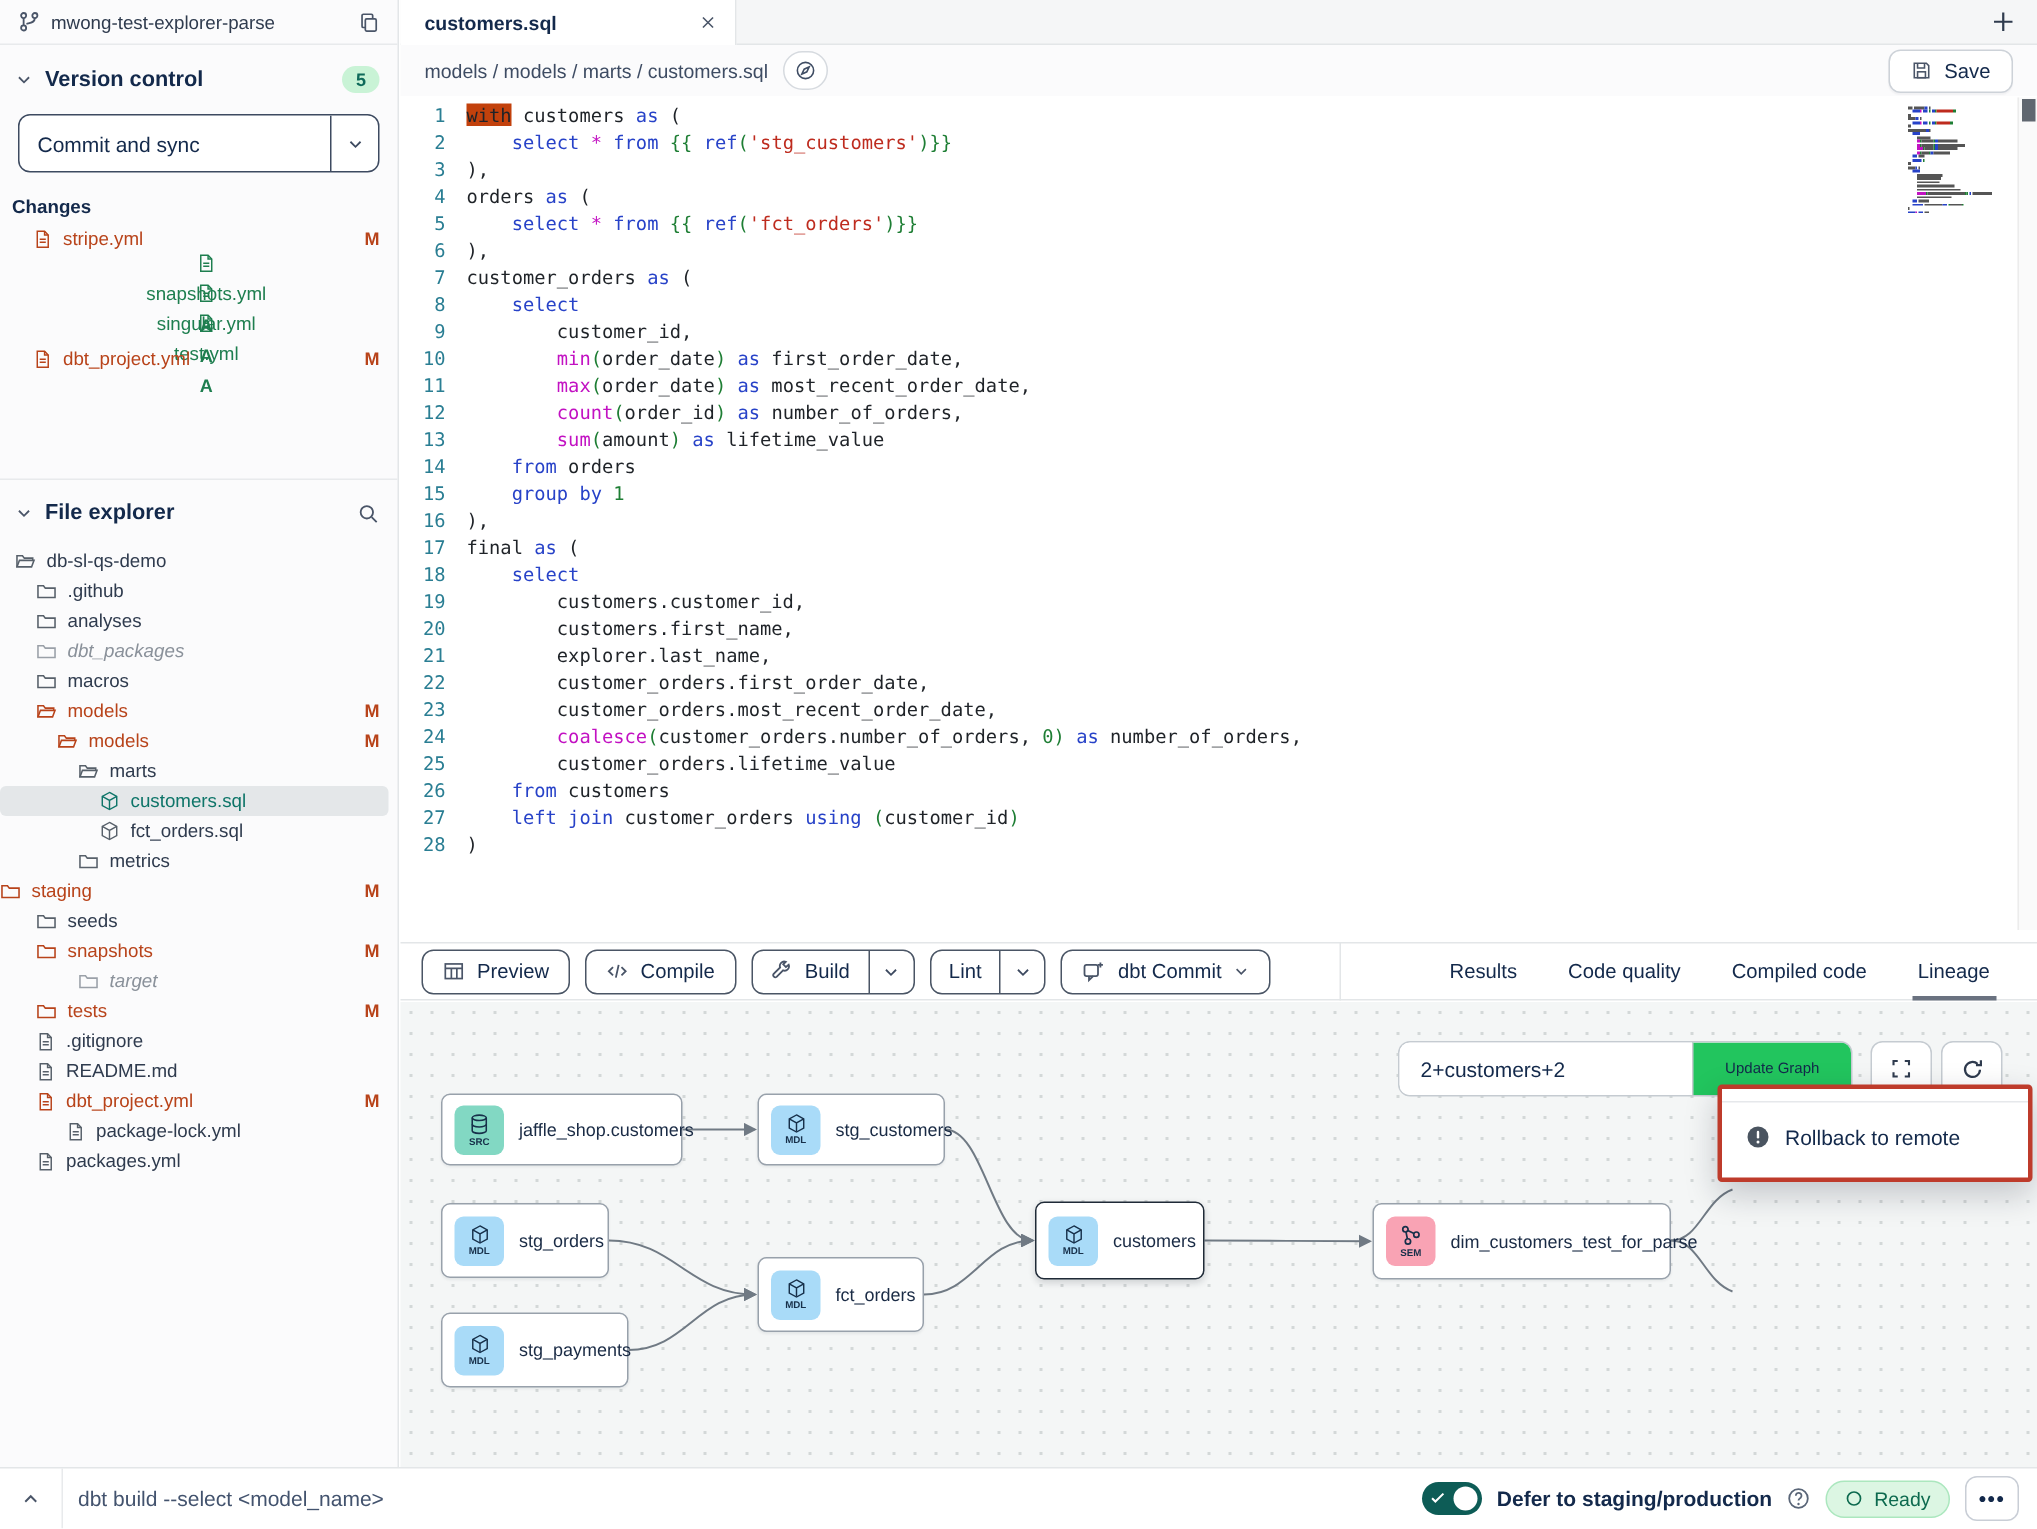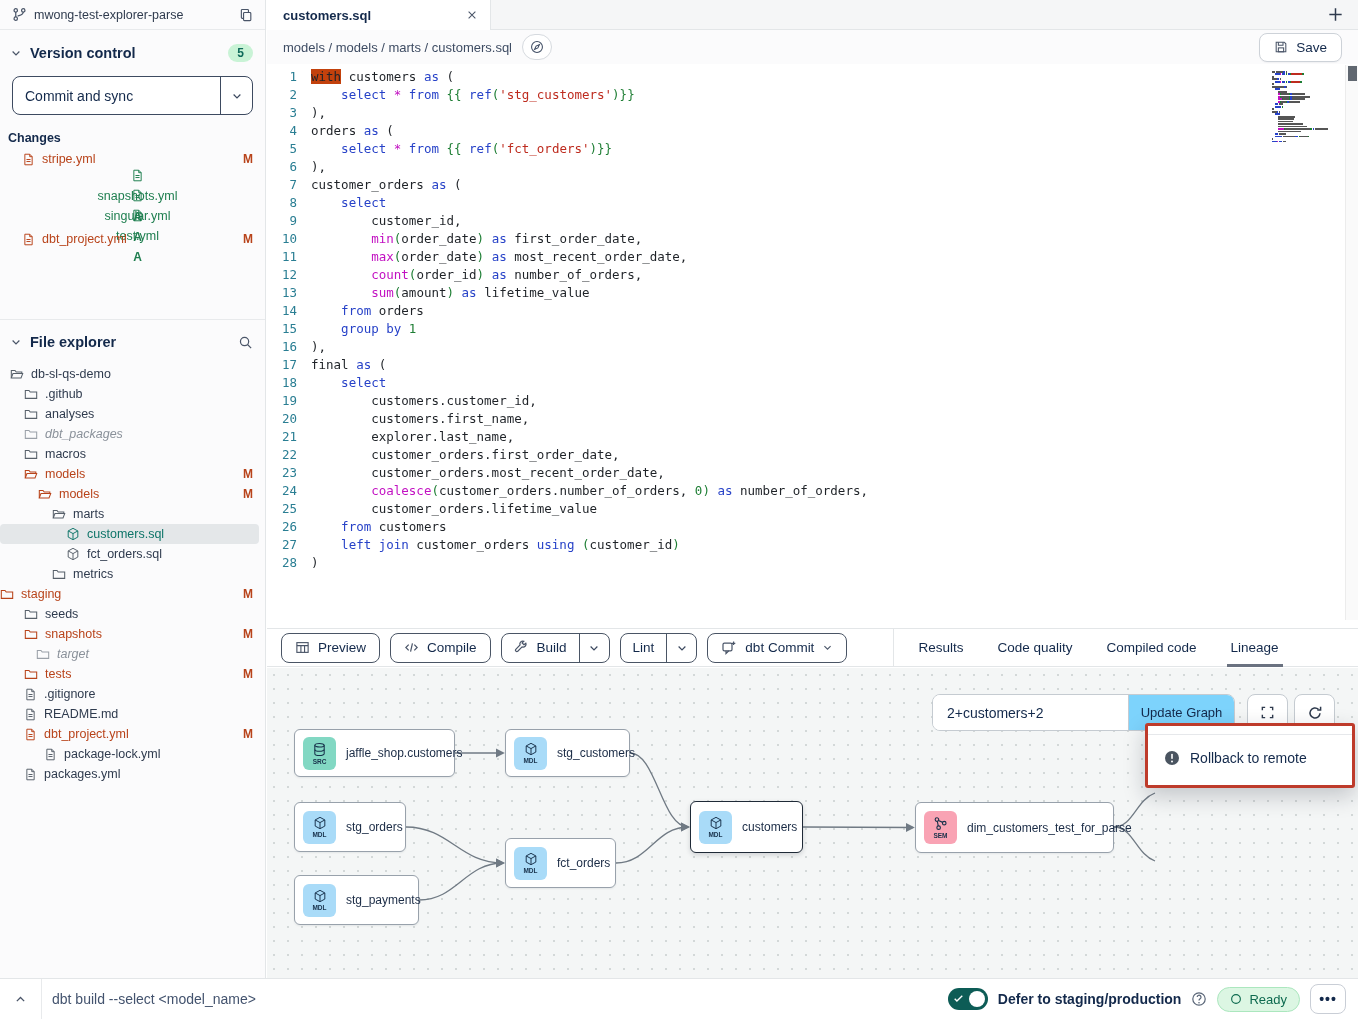--- a/index.html
+++ b/index.html
@@ -70,38 +70,38 @@
 
   
   #toolbar{position:absolute;top:628px;left:0;right:0;height:39px;border-top:1px solid #E3E6E8;border-bottom:1px solid #E3E6E8;
     display:flex;align-items:center;padding-left:14px;background:#fff;}
   .tb-btn{height:30px;border:1px solid #4A5565;border-radius:8px;background:#fff;display:flex;align-items:center;
     gap:8px;padding:0 13px;font-size:13.5px;color:#13294B;margin-right:10px;}
   .tb-split{display:flex;height:30px;border:1px solid #4A5565;border-radius:8px;overflow:hidden;margin-right:10px;background:#fff;}
   .tb-split .main{display:flex;align-items:center;gap:8px;padding:0 12px;font-size:13.5px;}
   .tb-split .chev{width:30px;border-left:1px solid #4A5565;display:flex;align-items:center;justify-content:center;color:#3D4A60;}
   .tb-sep{width:1px;height:39px;background:#E3E6E8;margin-left:36px;}
-  #result-tabs{display:flex;gap:34px;margin-left:24px;height:39px;align-items:center;}
+  #result-tabs{display:flex;gap:34px;margin-left:72px;height:39px;align-items:center;}
   .rtab{font-size:13.5px;color:#13294B;height:39px;display:flex;align-items:center;position:relative;cursor:pointer;}
   .rtab.active::after{content:"";position:absolute;left:-4px;right:-4px;bottom:0;height:3px;background:#6A7280;}
 
   
   #lineage{position:absolute;top:668px;left:0;right:0;bottom:0;background:#F4F6F6;
     background-image:radial-gradient(circle,#D3D8D8 1px,transparent 1.2px);background-size:14px 14px;overflow:hidden;}
   #lineage-edges{position:absolute;left:0;top:0;}
   .node{position:absolute;background:#fff;border:1px solid #98A1AB;border-radius:6px;display:flex;align-items:center;
     gap:10px;padding:0 10px 0 8px;box-shadow:0 1px 2px rgba(16,24,40,.07);}
   .node.selected{border:1.7px solid #1F2A37;box-shadow:0 2px 5px rgba(16,24,40,.16);}
   .node .nbadge{width:33px;height:33px;border-radius:6px;display:flex;flex-direction:column;align-items:center;justify-content:center;color:#17304A;flex:0 0 auto;}
   .node .nbadge .bl{font-size:6.5px;font-weight:bold;line-height:7px;margin-top:1px;}
   .node .nlabel{font-size:12px;color:#1A2B45;white-space:nowrap;}
   .bg-src{background:#82D8C3;} .bg-mdl{background:#A9DBF8;} .bg-sem{background:#F9A3B4;}
   .lg-selector{position:absolute;left:665px;top:26px;height:37px;display:flex;border:1px solid #C5CBD1;border-radius:8px;overflow:hidden;background:#fff;}
   .lg-selector input{width:195px;border:none;outline:none;padding:0 14px;font-size:14px;color:#13294B;font-family:"Liberation Sans",sans-serif;background:#fff;}
-  .lg-update{width:106px;border-left:1px solid #C5CBD1;background:#7dd3fc;display:flex;align-items:center;justify-content:center;font-size:13px;color:#13294B;}
+  .lg-update{width:106px;border-left:1px solid #C5CBD1;background:#22c55e;display:flex;align-items:center;justify-content:center;font-size:10px;color:#13294B;}
   .lg-iconbtn{position:absolute;top:26px;width:41px;height:37px;border:1px solid #C5CBD1;border-radius:8px;background:#fff;
     display:flex;align-items:center;justify-content:center;color:#2F3B4E;}
   
   #ctx-menu{position:absolute;left:878px;top:55px;width:210px;background:#fff;border:3px solid #BE3B2B;border-radius:3px;
     box-shadow:0 8px 22px rgba(16,24,40,.22);padding:6px 0;}
   .menu-item{height:42px;display:flex;align-items:center;padding:0 16px;font-size:14px;color:#13294B;gap:10px;cursor:pointer;}
   .menu-div{border-top:1px solid #E6E8EB;margin:2px 0;}
 
   
   #statusbar{position:absolute;left:0;right:0;bottom:0;height:41px;background:#fff;border-top:1px solid #E3E6E8;
@@ -376,21 +376,21 @@
         </div>
         <div class="tree-row modified" style="padding-left: 24px;">
           <span class="icon">
             <svg width="14" height="14" viewBox="0 0 16 16">
               <path d="M1.5 4h4.2l1.4 1.8h7.4V13h-13z" fill="none" stroke="currentColor" stroke-width="1.2"></path>
             </svg>
           </span>
     <span class="nm">snapshots</span>
           <span class="st">M</span>
         </div>
-        <div class="tree-row muted" style="padding-left: 36px;">
+        <div class="tree-row muted" style="padding-left: 36px; margin-left: 16px;">
           <span class="icon">
             <svg width="14" height="14" viewBox="0 0 16 16">
               <path d="M1.5 4h4.2l1.4 1.8h7.4V13h-13z" fill="none" stroke="currentColor" stroke-width="1.2"></path>
             </svg>
           </span>
     <span class="nm">target</span>
         </div>
         <div class="tree-row modified" style="padding-left: 24px;">
           <span class="icon">
             <svg width="14" height="14" viewBox="0 0 16 16">

